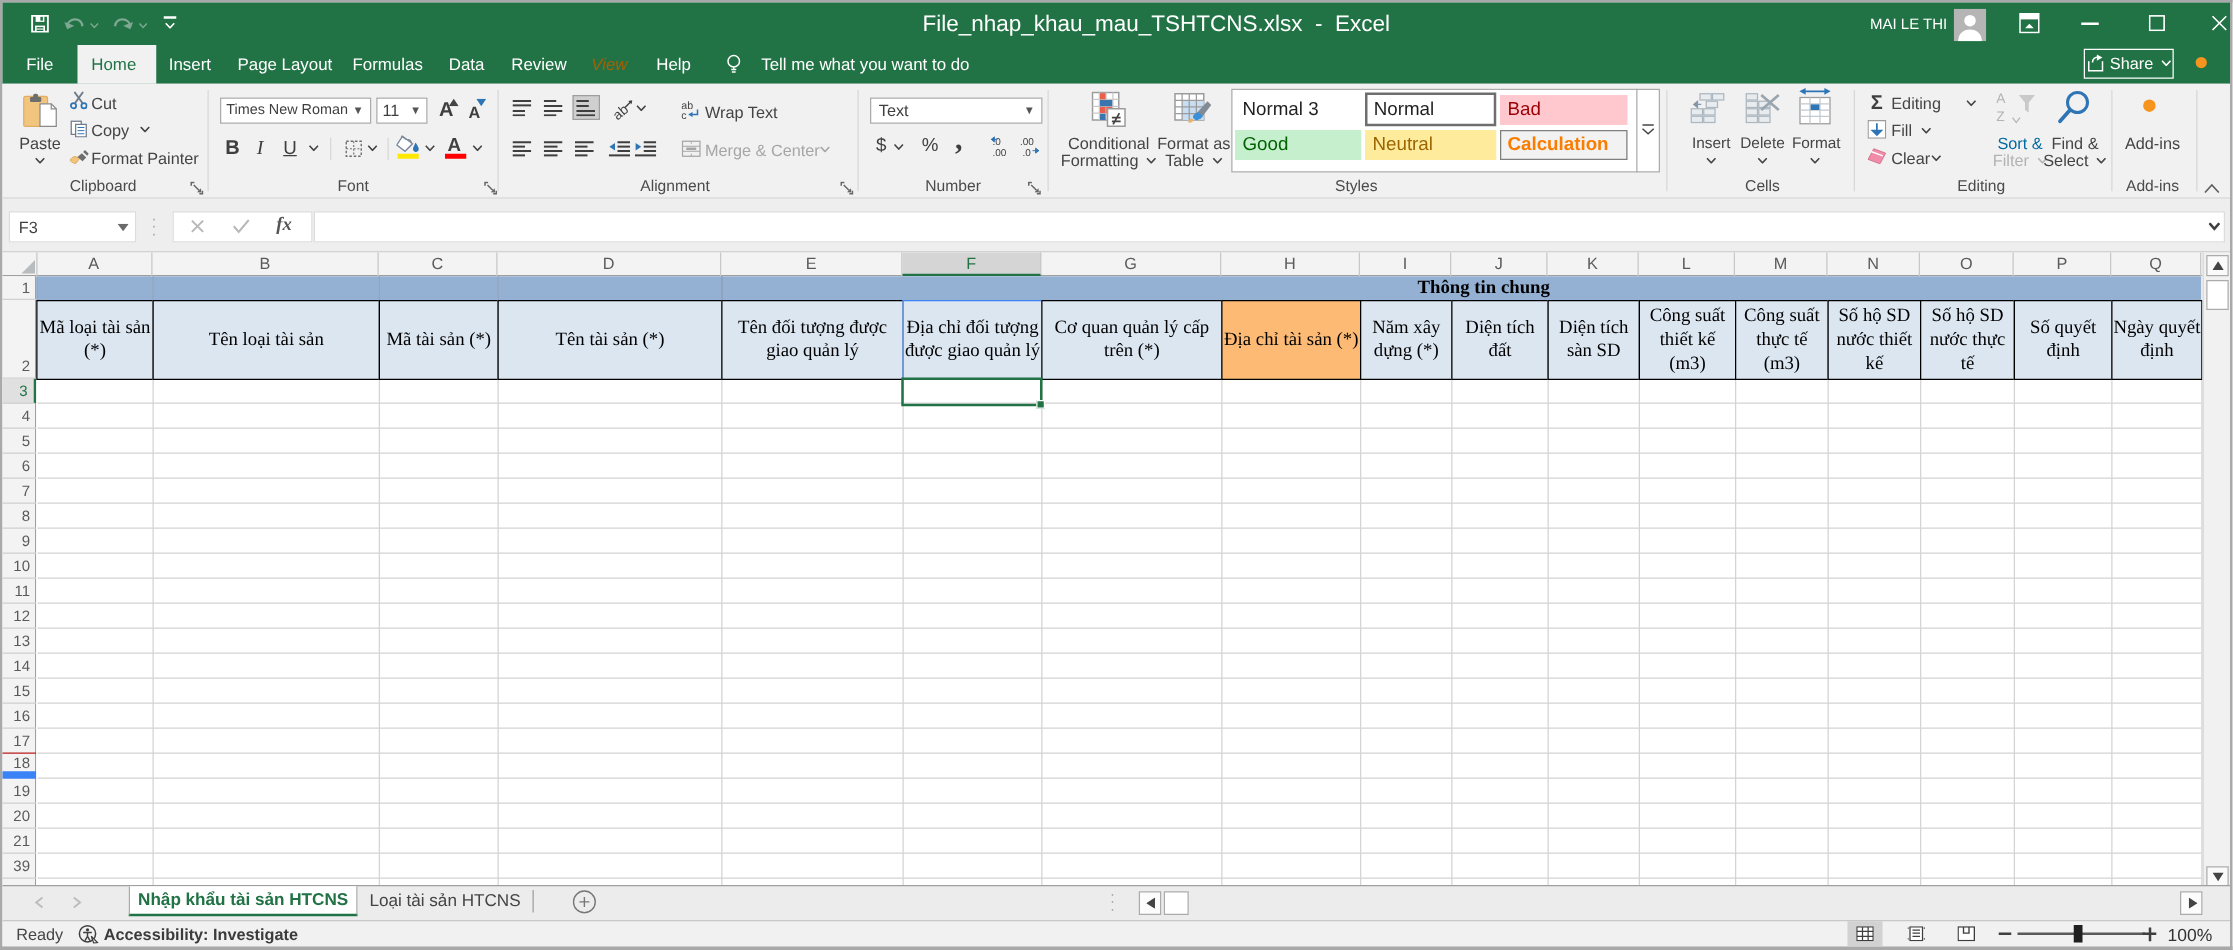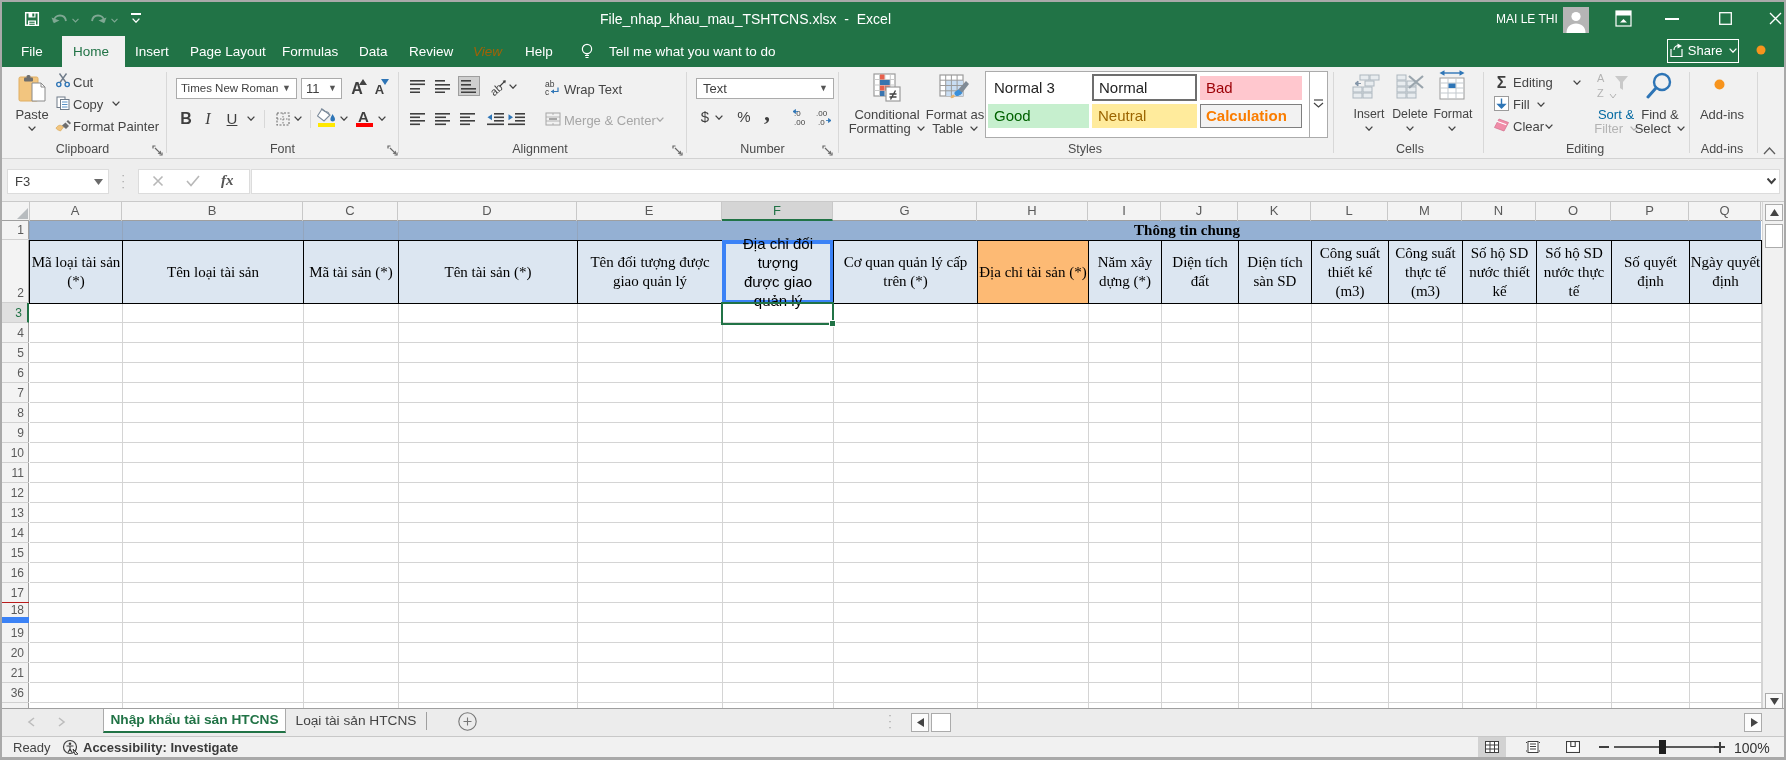--- a/index.html
+++ b/index.html
@@ -35,21 +35,21 @@
     <path d="M14.5 8.5 c-0.5-4-3.5-6-6.5-6 c-3 0-5.5 2-6 5.5" fill="none" stroke="#7fa893" stroke-width="1.8"></path>
     <path d="M16.5 4.5 l-2.3 5.8 L8.5 7.5 z" fill="#7fa893"></path>
   </svg>
 <svg class="a" style="left:111px;top:18px" width="7" height="5" viewBox="0 0 8 5">
     <path d="M0.6 0.6 L4 4.2 L7.4 0.6" fill="none" stroke="#7fa893" stroke-width="1.3"></path>
   </svg>
 <div class="a" style="left:131px;top:13px;width:10px;height:2px;background:#fff;"></div>
 <svg class="a" style="left:132px;top:18px" width="8" height="5" viewBox="0 0 8 5">
     <path d="M0.6 0.6 L4 4.2 L7.4 0.6" fill="none" stroke="#fff" stroke-width="1.3"></path>
   </svg>
-<div class="a" style="left:600px;top:10px;width:586px;height:18px;color:#fff;font-size:14px;line-height:18px;">File_nhap_khau_mau_TSHTCNS.xlsx&nbsp;&nbsp;-&nbsp;&nbsp;Excel</div>
+<div class="a" style="left:632px;top:10px;width:586px;height:18px;color:#fff;font-size:18px;text-align:center;line-height:18px;">File_nhap_khau_mau_TSHTCNS.xlsx&nbsp;&nbsp;-&nbsp;&nbsp;Excel</div>
 <div class="a" style="left:1496px;top:11px;width:64px;height:16px;color:#fff;font-size:12px;line-height:16px;white-space:nowrap;">MAI LE THI</div>
 <svg class="a" style="left:1563px;top:7px" width="26" height="26" viewBox="0 0 26 26">
     <rect width="26" height="26" fill="#b5b5b5"></rect>
     <circle cx="13" cy="9.5" r="4.6" fill="#fff"></circle>
     <path d="M3.5 26 c0-6 4-9.5 9.5-9.5 s9.5 3.5 9.5 9.5 z" fill="#fff"></path>
   </svg>
 <svg class="a" style="left:1615px;top:10px" width="17" height="17" viewBox="0 0 17 17">
     <rect x="1" y="1" width="15" height="15" fill="none" stroke="#fff" stroke-width="1.2"></rect>
     <rect x="1" y="1" width="15" height="4.5" fill="#fff"></rect>
     <path d="M8.5 12.5 l-3.5 0 l3.5 -3.5 l3.5 3.5 z" fill="#fff"></path>
@@ -472,21 +472,21 @@
 <div class="a" style="left:2px;top:483px;width:27px;height:20px;font-size:12px;color:#5a5a5a;display:flex;align-items:center;justify-content:flex-end;padding-right:5px;border-bottom:1px solid #d0d0d0;">12</div>
 <div class="a" style="left:2px;top:503px;width:27px;height:20px;font-size:12px;color:#5a5a5a;display:flex;align-items:center;justify-content:flex-end;padding-right:5px;border-bottom:1px solid #d0d0d0;">13</div>
 <div class="a" style="left:2px;top:523px;width:27px;height:20px;font-size:12px;color:#5a5a5a;display:flex;align-items:center;justify-content:flex-end;padding-right:5px;border-bottom:1px solid #d0d0d0;">14</div>
 <div class="a" style="left:2px;top:543px;width:27px;height:20px;font-size:12px;color:#5a5a5a;display:flex;align-items:center;justify-content:flex-end;padding-right:5px;border-bottom:1px solid #d0d0d0;">15</div>
 <div class="a" style="left:2px;top:563px;width:27px;height:20px;font-size:12px;color:#5a5a5a;display:flex;align-items:center;justify-content:flex-end;padding-right:5px;border-bottom:1px solid #d0d0d0;">16</div>
 <div class="a" style="left:2px;top:583px;width:27px;height:20px;font-size:12px;color:#5a5a5a;display:flex;align-items:center;justify-content:flex-end;padding-right:5px;border-bottom:1px solid #b91c1c;">17</div>
 <div class="a" style="left:2px;top:603px;width:27px;height:20px;font-size:12px;color:#5a5a5a;display:flex;align-items:center;justify-content:flex-end;padding-right:5px;border-bottom:6px solid #3b82f6;">18</div>
 <div class="a" style="left:2px;top:623px;width:27px;height:20px;font-size:12px;color:#5a5a5a;display:flex;align-items:center;justify-content:flex-end;padding-right:5px;border-bottom:1px solid #d0d0d0;">19</div>
 <div class="a" style="left:2px;top:643px;width:27px;height:20px;font-size:12px;color:#5a5a5a;display:flex;align-items:center;justify-content:flex-end;padding-right:5px;border-bottom:1px solid #d0d0d0;">20</div>
 <div class="a" style="left:2px;top:663px;width:27px;height:20px;font-size:12px;color:#5a5a5a;display:flex;align-items:center;justify-content:flex-end;padding-right:5px;border-bottom:1px solid #d0d0d0;">21</div>
-<div class="a" style="left:2px;top:683px;width:27px;height:20px;font-size:12px;color:#5a5a5a;display:flex;align-items:center;justify-content:flex-end;padding-right:5px;border-bottom:1px solid #d0d0d0;">36</div>
+<div class="a" style="left:2px;top:683px;width:27px;height:20px;font-size:12px;color:#5a5a5a;display:flex;align-items:center;justify-content:flex-end;padding-right:5px;border-bottom:1px solid #d0d0d0;">39</div>
 <div class="a" style="left:29px;top:221px;width:1733px;height:487px;background:#fff;"></div>
 <div class="a" style="left:29px;top:221px;width:1732px;height:19px;background:#94b0d3;"></div>
 <div class="a" style="left:577px;top:221px;width:1px;height:19px;background:#8096ad;"></div>
 <div class="a" style="left:122px;top:221px;width:1px;height:19px;background:#93a5bd;"></div>
 <div class="a" style="left:303px;top:221px;width:1px;height:19px;background:#93a5bd;"></div>
 <div class="a" style="left:398px;top:221px;width:1px;height:19px;background:#93a5bd;"></div>
 <div class="a" style="left:577px;top:221px;width:1px;height:19px;background:#93a5bd;"></div>
 <div class="a" style="left:29px;top:222px;width:1px;height:18px;background:rgba(120,130,145,0.25);"></div>
 <div class="a" style="left:577px;top:221px;width:1184px;height:19px;font-size:15px;font-weight:bold;color:#000;font-family:'Liberation Serif',serif;text-align:center;line-height:19px;text-indent:36px;">Thông tin chung</div>
 <div class="a" style="left:29px;top:240px;width:94px;height:64px;background:#dce6f1;border:1px solid #000;font-family:'Liberation Serif',serif;font-size:15px;color:#000;text-align:center;display:flex;align-items:center;justify-content:center;line-height:19px;">
@@ -497,21 +497,21 @@
   </div>
 <div class="a" style="left:303px;top:240px;width:96px;height:64px;background:#dce6f1;border:1px solid #000;font-family:'Liberation Serif',serif;font-size:15px;color:#000;text-align:center;display:flex;align-items:center;justify-content:center;line-height:19px;">
     <div style="width:100%">Mã tài sản (*)</div>
   </div>
 <div class="a" style="left:398px;top:240px;width:180px;height:64px;background:#dce6f1;border:1px solid #000;font-family:'Liberation Serif',serif;font-size:15px;color:#000;text-align:center;display:flex;align-items:center;justify-content:center;line-height:19px;">
     <div style="width:100%">Tên tài sản (*)</div>
   </div>
 <div class="a" style="left:577px;top:240px;width:146px;height:64px;background:#dce6f1;border:1px solid #000;font-family:'Liberation Serif',serif;font-size:15px;color:#000;text-align:center;display:flex;align-items:center;justify-content:center;line-height:19px;">
     <div style="width:100%">Tên đối tượng được<br>giao quản lý</div>
   </div>
-<div class="a" style="left:722px;top:240px;width:112px;height:64px;background:#dce6f1;border:4px solid #3b82f6;font-family:Liberation Sans, sans-serif;font-size:15px;color:#000;text-align:center;display:flex;align-items:center;justify-content:center;line-height:19px;">
+<div class="a" style="left:722px;top:240px;width:112px;height:64px;background:#dce6f1;border:1px solid #3b82f6;font-family:Liberation Serif, serif;font-size:15px;color:#000;text-align:center;display:flex;align-items:center;justify-content:center;line-height:19px;">
     <div style="width:100%">Địa chỉ đối tượng<br>được giao quản lý</div>
   </div>
 <div class="a" style="left:833px;top:240px;width:145px;height:64px;background:#dce6f1;border:1px solid #000;font-family:'Liberation Serif',serif;font-size:15px;color:#000;text-align:center;display:flex;align-items:center;justify-content:center;line-height:19px;">
     <div style="width:100%">Cơ quan quản lý cấp<br>trên (*)</div>
   </div>
 <div class="a" style="left:977px;top:240px;width:112px;height:64px;background:#fdba74;border:1px solid #000;font-family:'Liberation Serif',serif;font-size:15px;color:#000;text-align:center;display:flex;align-items:center;justify-content:center;line-height:19px;">
     <div style="width:100%">Địa chỉ tài sản (*)</div>
   </div>
 <div class="a" style="left:1088px;top:240px;width:74px;height:64px;background:#dce6f1;border:1px solid #000;font-family:'Liberation Serif',serif;font-size:15px;color:#000;text-align:center;display:flex;align-items:center;justify-content:center;line-height:19px;">
     <div style="width:100%">Năm xây<br>dựng (*)</div>

